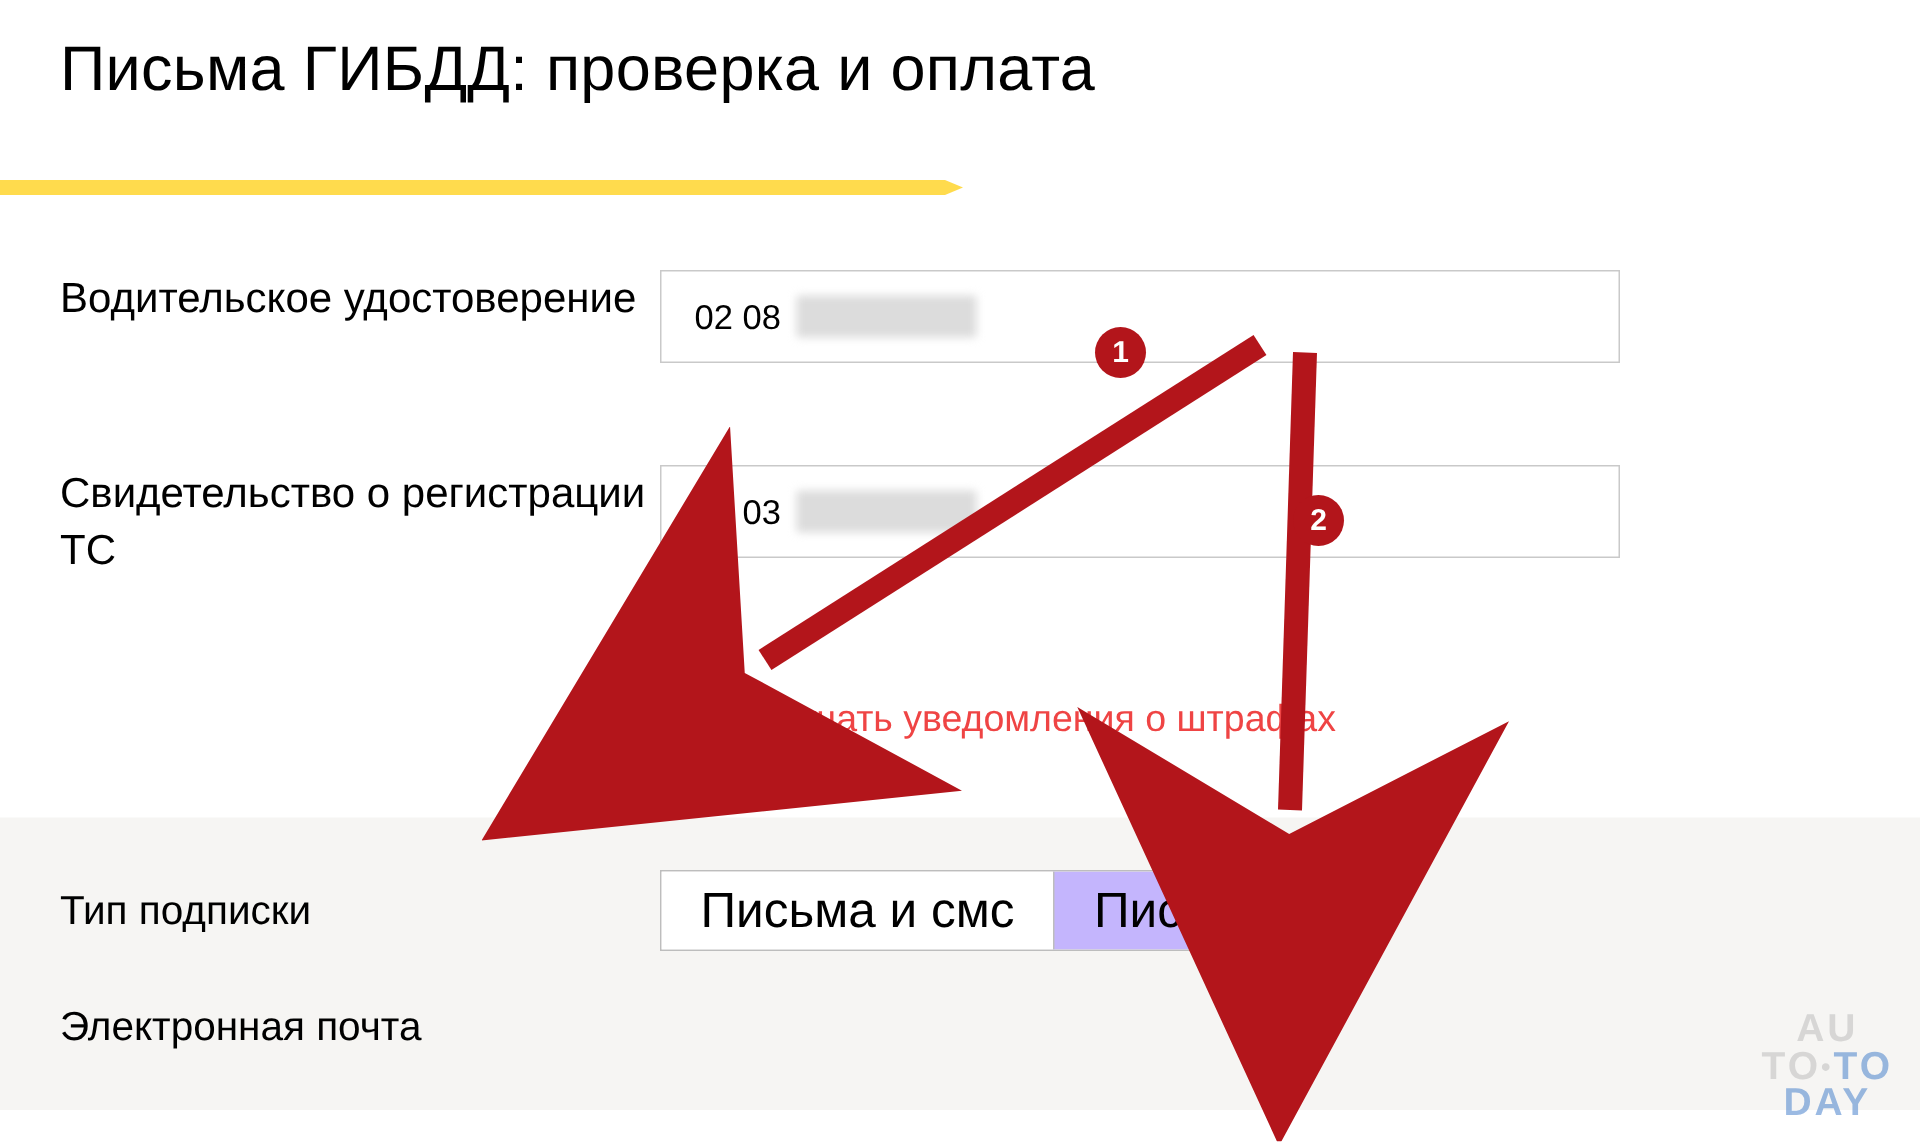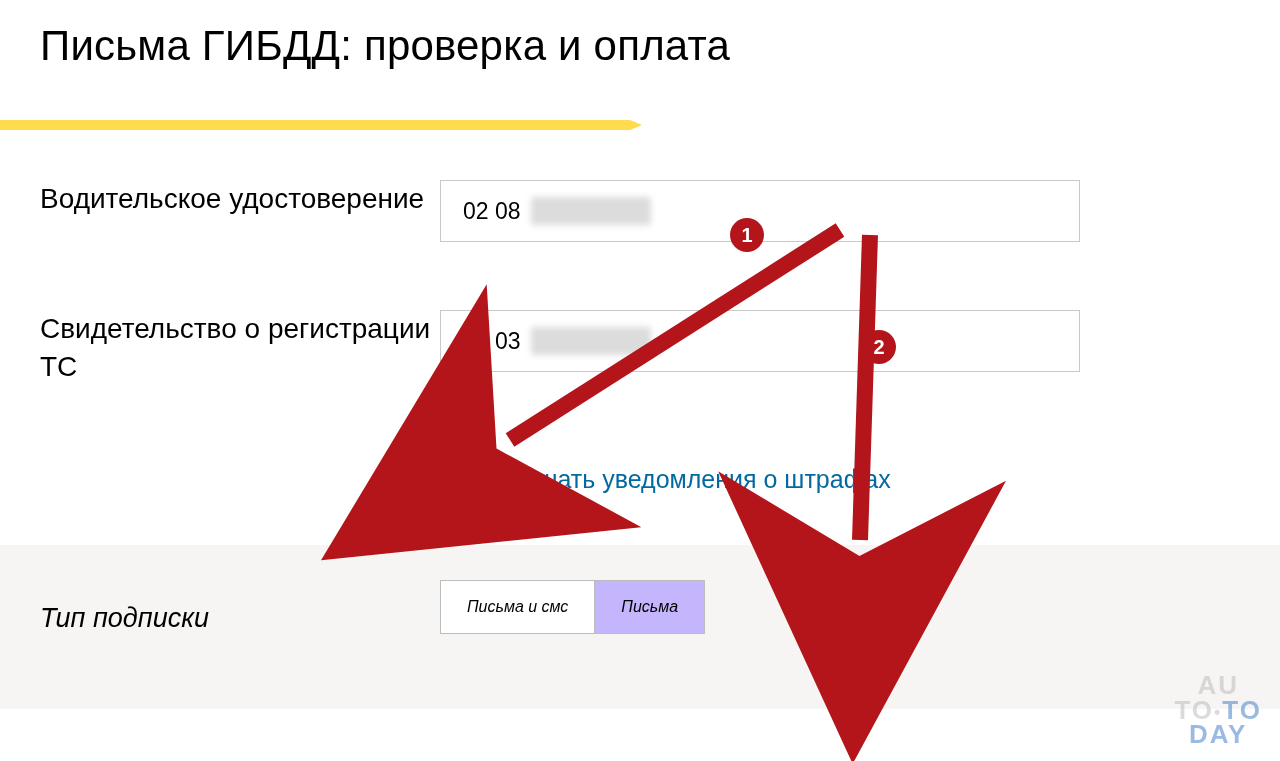--- a/index.html
+++ b/index.html
@@ -81,52 +81,51 @@
     background:#ffeba0;
     display:flex;
     align-items:center;
     justify-content:center;
     font-size:22px;
     font-weight:bold;
     line-height:1;
   }
   .checkbox-label {
     font-size:25px;
-    color:#0369a1;
+    color:#ef4444;
   }
 
   .gray-section {
     position:absolute;
     top:545px;
     left:0;
     width:1280px;
     background:#f6f5f3;
     padding: 35px 0 40px 40px;
   }
   .gray-row {
     display:flex;
-    align-items:flex-end;
+    align-items:center;
     margin-bottom:35px;
-    font-style:italic;
   }
   .gray-row:last-child{margin-bottom:0;}
   .gray-label {
     width:400px;
     font-size:27px;
     color:#000;
   }
   .toggle {
     display:flex;
     border:1px solid #bdbdbd;
     height:54px;
     overflow:hidden;
   }
   .toggle-opt {
     padding:0 26px;
-    font-size:16px;
+    font-size:33px;
     display:flex;
     align-items:center;
     background:#fff;
     cursor:pointer;
   }
   .toggle-opt.active {
     background:#c4b5fd;
   }
   .toggle-opt + .toggle-opt { border-left:1px solid #bdbdbd;}
   .email-val {
@@ -211,20 +210,21 @@
 
 <div class="gray-section">
   <div class="gray-row">
     <div class="gray-label">Тип подписки</div>
     <div class="toggle">
       <div class="toggle-opt">Письма и смс</div>
       <div class="toggle-opt active">Письма</div>
     </div>
   </div>
   <div class="gray-row">
+    <div class="gray-label">Электронная почта</div>
   </div>
 </div>
 
 <svg class="anno-svg">
   <defs>
     <marker id="ah" markerWidth="18" markerHeight="18" refX="4" refY="9" orient="auto">
       <path d="M0,0 L18,9 L0,18 L5,9 Z" fill="#b3151b"></path>
     </marker>
   </defs>
   <line x1="840" y1="230" x2="510" y2="440" stroke="#b3151b" stroke-width="16" marker-end="url(#ah)"></line>

